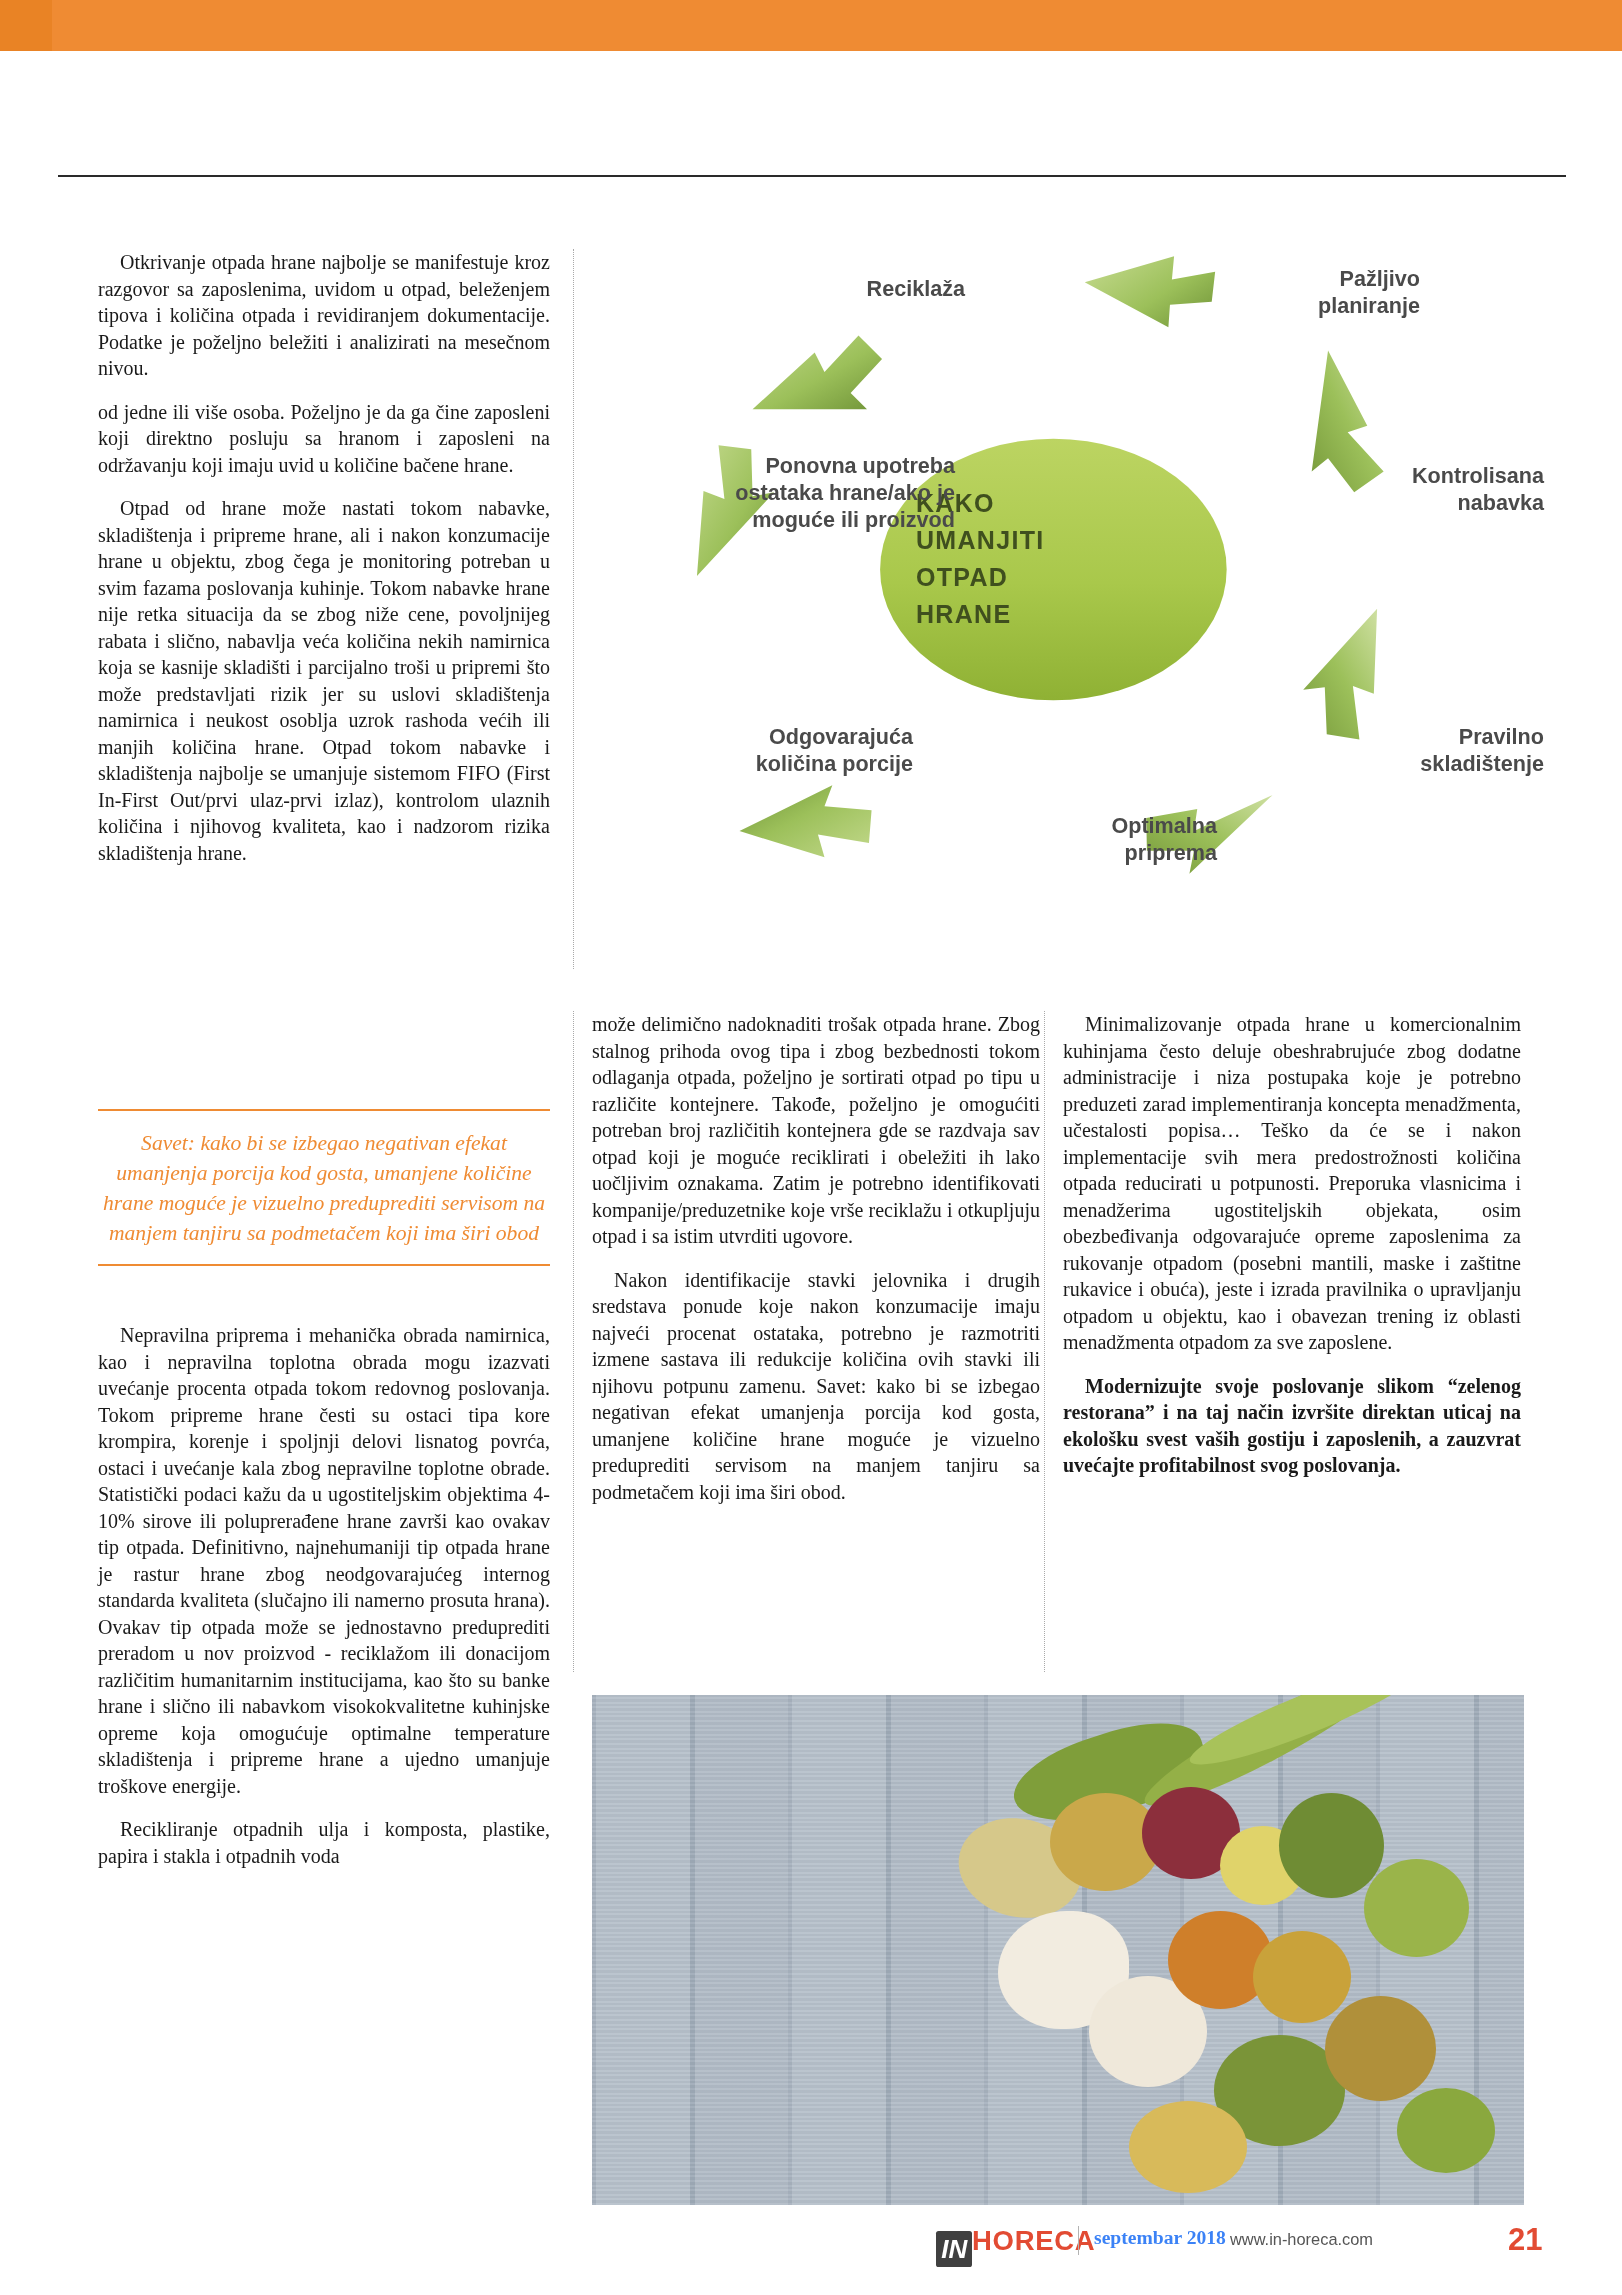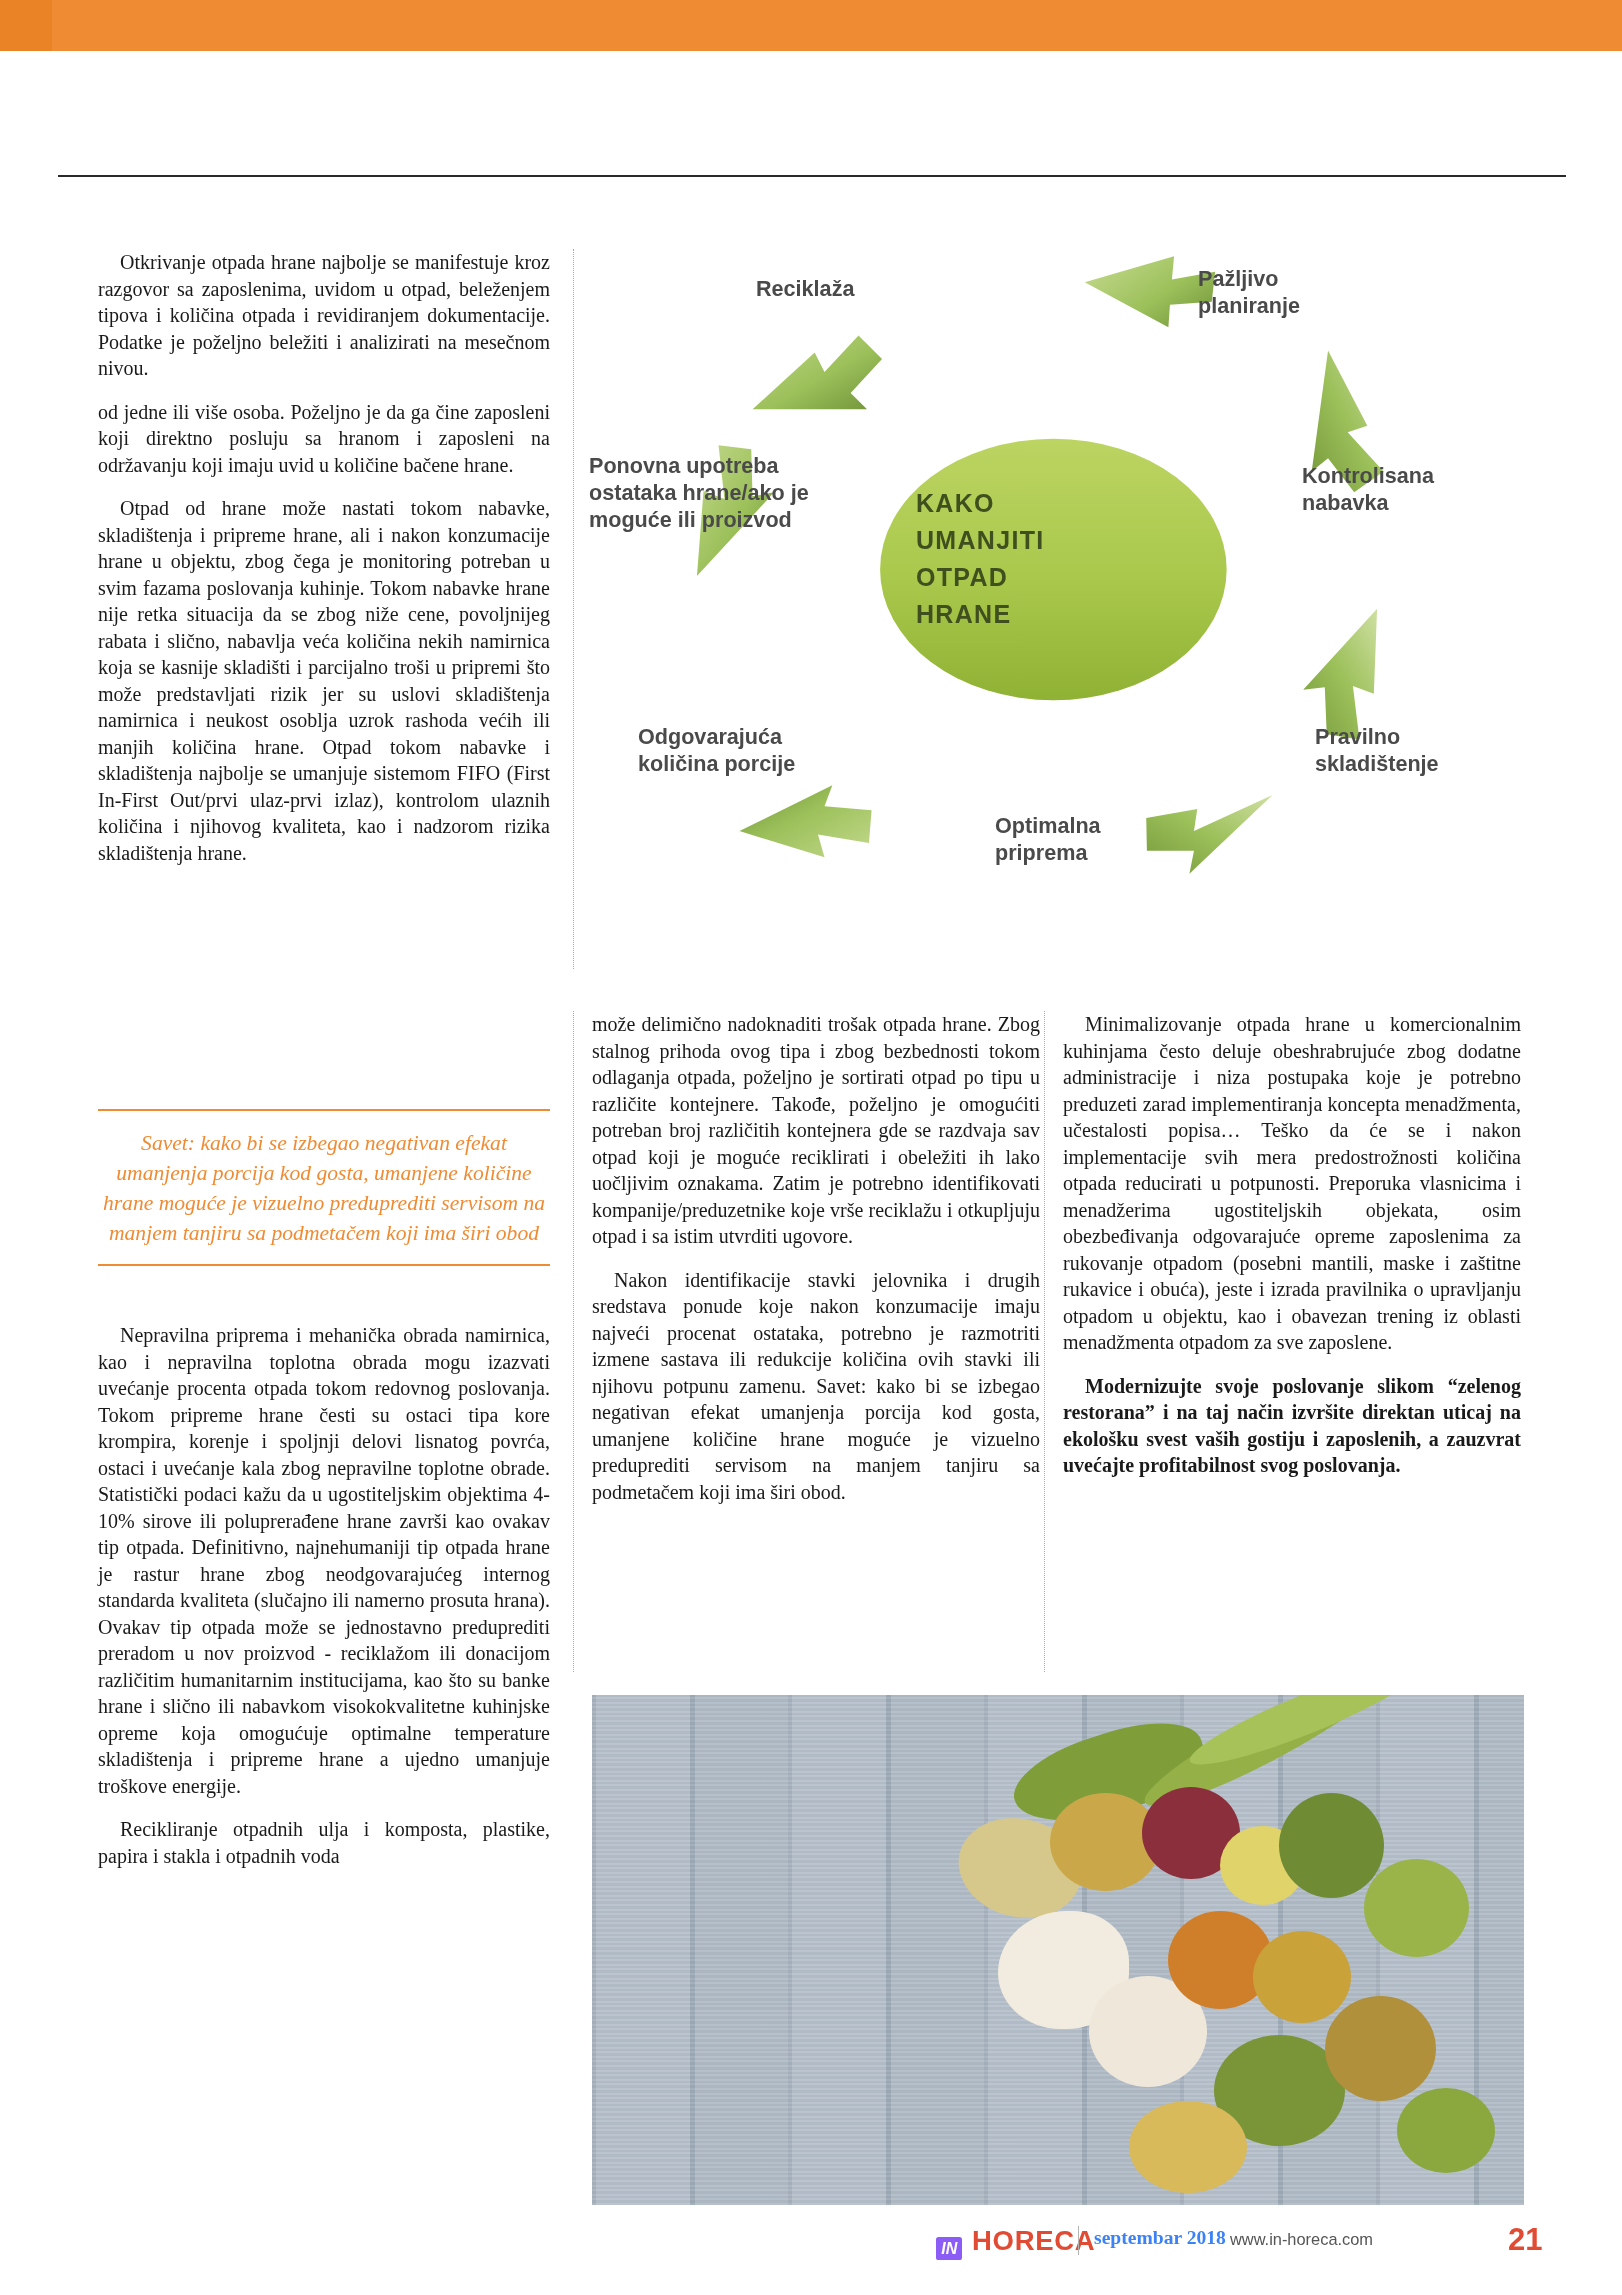--- a/index.html
+++ b/index.html
@@ -113,21 +113,21 @@
     width: 968px; height: 739px;
   }
   .diagram svg { display: block; }
   .dlabel {
     position: absolute;
     font-family: "Liberation Sans", sans-serif;
     font-weight: bold;
     font-size: 21.6px;
     line-height: 27px;
     color: #4a4a4a;
-    text-align: left;
+    text-align: right;
   }
   .center-text {
     position: absolute;
     left: 327px; top: 249px;
     width: 275px;
     text-align: left;
     font-family: "Liberation Sans", sans-serif;
     font-weight: bold;
     font-size: 25px;
     line-height: 37px;
@@ -164,27 +164,27 @@
   }
 
   
   .footer {
     position: absolute;
     left: 0; top: 2222px;
     width: 1623px; height: 59px;
   }
   .foot-in {
     position: absolute;
-    left: 936px; top: 15px;
+    left: 936px; top: 9px;
     font-family: "Liberation Sans", sans-serif;
     font-weight: bold;
     font-style: italic;
-    font-size: 16px;
+    font-size: 26px;
     color: #ffffff;
-    background: #8b5cf6;
+    background: #404040;
     padding: 2.6px 5.2px;
     border-radius: 2.6px;
   }
   .foot-horeca {
     position: absolute;
     left: 972px; top: 2.6px;
     font-family: "Liberation Sans", sans-serif;
     font-weight: bold;
     font-size: 27.5px;
     letter-spacing: 0.7px;

